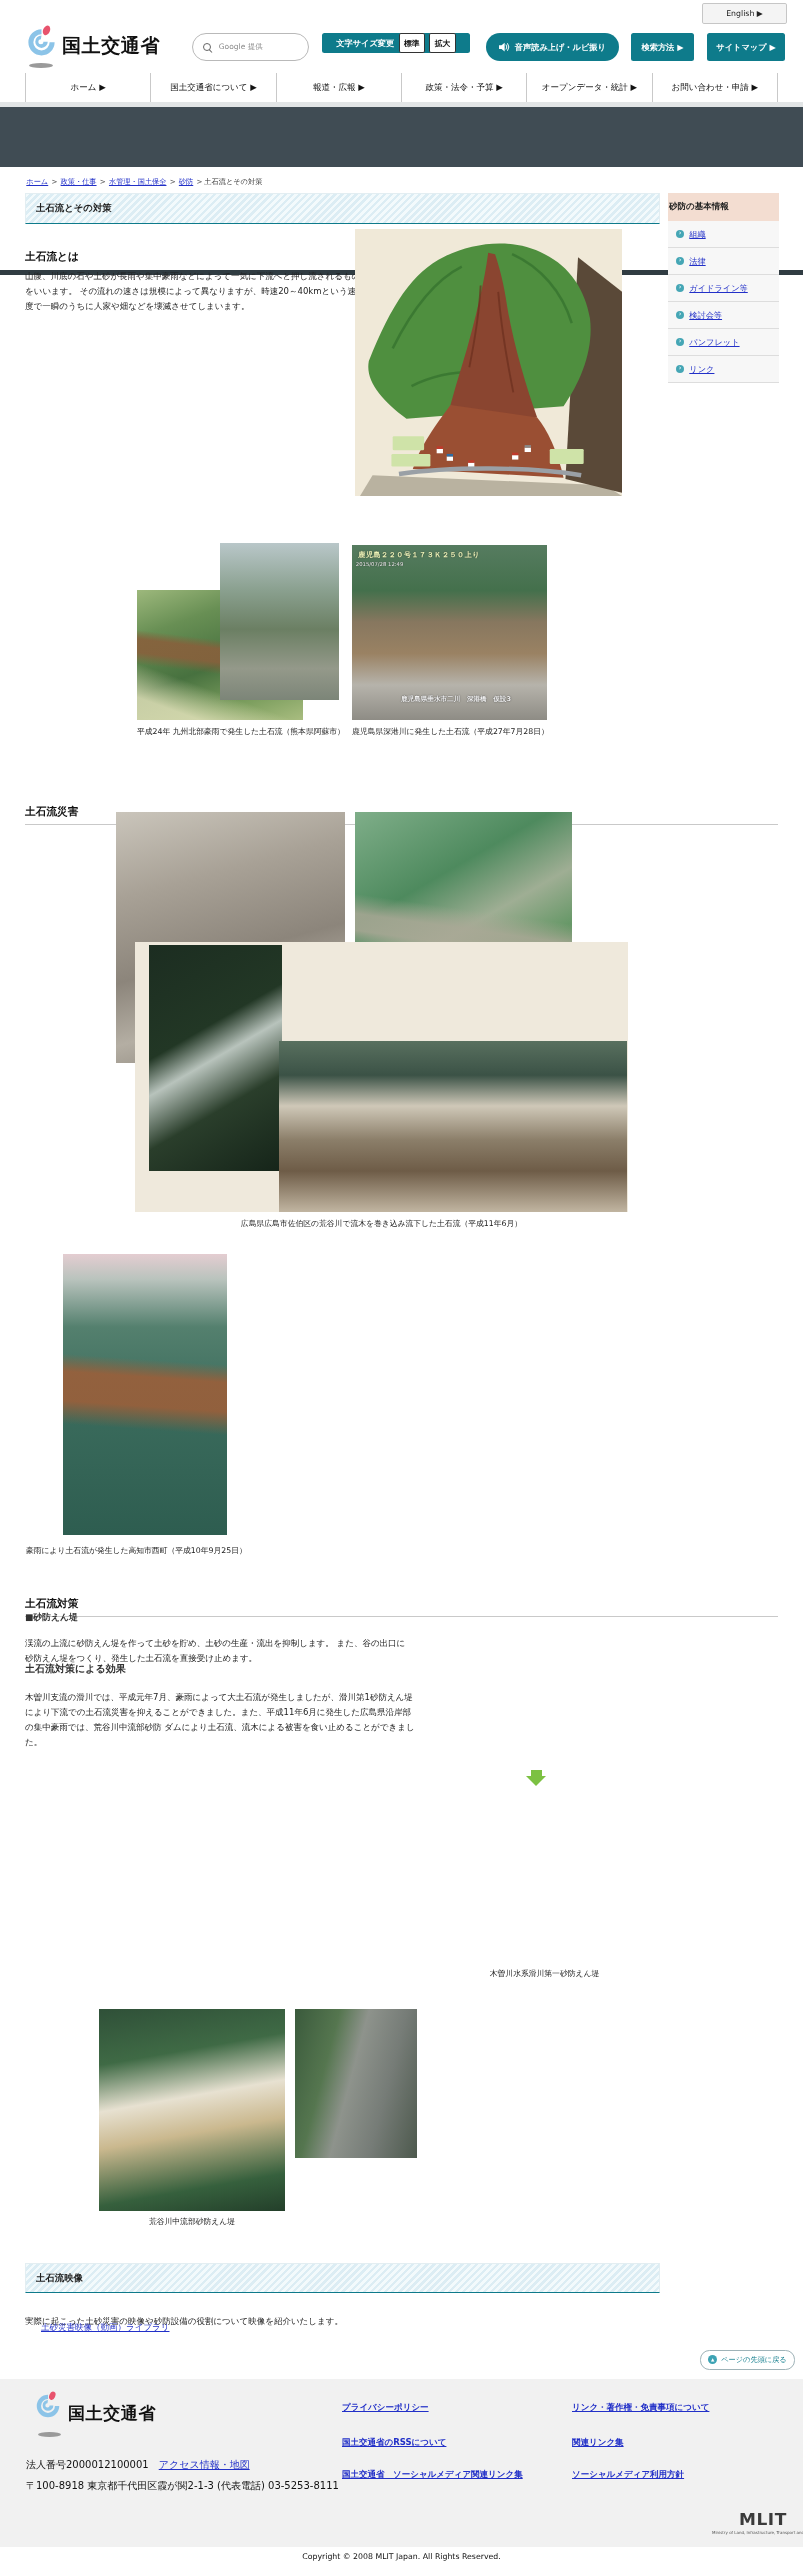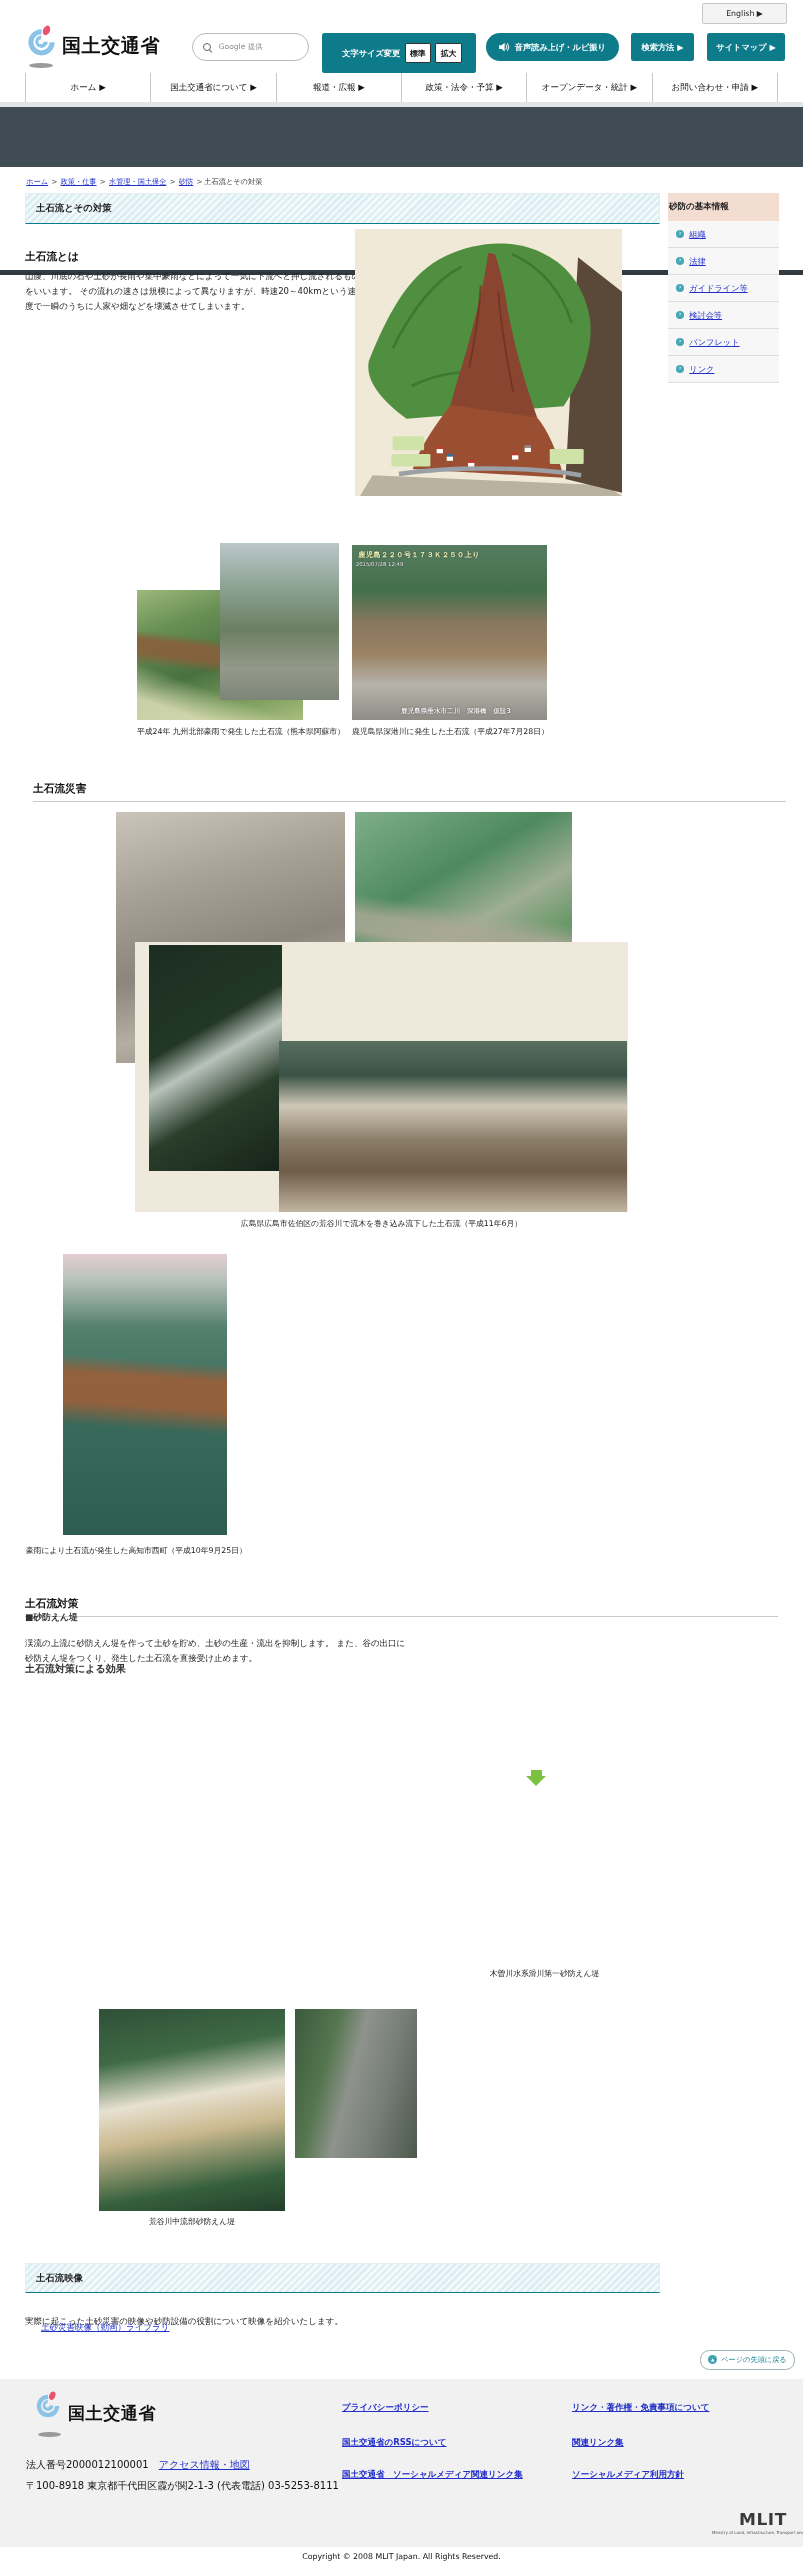--- a/index.html
+++ b/index.html
@@ -10,21 +10,21 @@
   .btn-teal{position:absolute;background:#0e7b8b;color:#fff;border-radius:2.5px;display:flex;align-items:center;justify-content:center;font-size:8.2px;font-weight:bold;gap:4.4px;}
   
   #hdr-english{left:702px;top:3.1px;width:83px;height:19px;background:#f4f4f4;border:0.6px solid #c6c6c6;border-radius:1.9px;display:flex;align-items:center;justify-content:center;font-size:7.8px;color:#222;cursor:pointer;}
   #logo-mark{left:24px;top:24px;}
   #logo-shadow{left:29px;top:63px;width:24px;height:5px;background:#9a9a9a;border-radius:50%;}
   #logo-text{left:62px;top:33px;font-size:19px;font-weight:bold;color:#111;letter-spacing:0.6px;}
   #search-pill{left:192px;top:33px;width:117px;height:28px;border:1.3px solid #b9b9b9;border-radius:15px;background:#fff;display:flex;align-items:center;padding-left:10px;box-sizing:border-box;gap:7.5px;cursor:text;}
   .mag{display:inline-block;width:6.3px;height:6.3px;border:1.3px solid #666;border-radius:50%;position:relative;}
   .mag::after{content:"";position:absolute;width:1.3px;height:3.8px;background:#666;left:5.6px;top:5px;transform:rotate(-45deg);}
   #search-ph{font-size:7.5px;color:#888;}
-  #fontsize-group{left:322px;top:33px;width:148px;height:40px;padding-left:6px;}
+  #fontsize-group{left:322px;top:33px;width:148px;height:20px;}
   .mini-btn{background:#fff;color:#111;border:0.6px solid #333;border-radius:1.9px;font-size:7.8px;font-weight:bold;padding:3.1px 4.4px;cursor:pointer;}
   #tts-btn{left:486px;top:33px;width:133px;height:28px;cursor:pointer;border-radius:14px;}
   #searchmethod-btn{left:631px;top:33px;width:63px;height:28px;cursor:pointer;}
   #sitemap-btn{left:707px;top:33px;width:78px;height:28px;cursor:pointer;}
   
   #navbar{left:25px;top:73px;width:753px;height:29px;display:flex;}
   .nav-item{flex:1;display:flex;align-items:center;justify-content:center;font-size:8.5px;color:#111;border-left:0.6px solid #c9c9c9;cursor:pointer;}
   .nav-item:last-child{border-right:0.6px solid #c9c9c9;}
   #gray-strip{left:0;top:102px;width:803px;height:5.6px;background:#e2e5e6;}
   #banner{left:0;top:107px;width:803px;height:60px;background:#404c54;}
@@ -51,24 +51,24 @@
   #sec-about-h{left:25px;top:241px;}
   #sec-about-p{left:25px;top:260px;width:336px;}
   #illustration{left:355px;top:229px;}
   
   .photo{position:absolute;}
   #g1-aerial{left:137px;top:590px;width:166px;height:130px;background:linear-gradient(20deg,rgba(230,228,190,.8) 0 12%,transparent 30%),linear-gradient(187deg,transparent 40%,rgba(136,96,60,.9) 46% 55%,transparent 63%),linear-gradient(160deg,#9db87c 0%,#688f54 25%,#47713f 55%,#7c9e5e 80%,#a9bd80 100%);}
   #g1-inset{left:220px;top:543px;width:119px;height:157px;background:linear-gradient(180deg,#b9c7c9 0%,#8aa08f 30%,#6b7f63 55%,#94998a 80%,#7c8578 100%);}
   #g1-cctv{left:352px;top:545px;width:195px;height:175px;background:linear-gradient(180deg,#567c60 0%,#44704c 26%,#87775f 44%,#9a8263 62%,#b6b3ab 80%,#8e8c85 100%);}
   .cctv-line1{position:absolute;left:6.3px;top:5px;font-size:7px;color:#eef6b8;letter-spacing:0.6px;font-weight:bold;text-shadow:0 0 1.3px #333;}
   .cctv-ts{position:absolute;left:3.8px;top:16.3px;font-size:5.3px;color:#e8e8e8;text-shadow:0 0 1.3px #333;}
-  .cctv-line2{position:absolute;left:0;right:0;bottom:4px;text-align:center;font-size:6.6px;color:#f2f2f2;font-weight:bold;text-shadow:0 0 1.3px #222;padding-left:13px;}
+  .cctv-line2{position:absolute;left:0;right:0;bottom:16px;text-align:center;font-size:6.6px;color:#f2f2f2;font-weight:bold;text-shadow:0 0 1.3px #222;padding-left:13px;}
   #g1-cap1{left:137px;top:726px;}
   #g1-cap2{left:352px;top:726px;}
-  #sec2-h{left:25px;top:773px;width:753px;margin-left:8px;}
+  #sec2-h{left:25px;top:796px;width:753px;}
   #d-photo1{left:116px;top:812px;width:229px;height:251px;background:linear-gradient(165deg,#cac5bb 0%,#a8a196 28%,#8c857b 55%,#b4aea3 75%,#7d776d 100%);}
   #d-photo2{left:355px;top:812px;width:217px;height:250px;background:linear-gradient(8deg,transparent 42%,rgba(170,168,150,.85) 47% 53%,transparent 60%),linear-gradient(150deg,#7fae89 0%,#4e8a5e 30%,#9fae94 48%,#539058 68%,#2e7343 100%);}
   #d-cap1{left:116px;top:1072px;width:229px;text-align:center;}
   #d-cap2{left:355px;top:1072px;width:217px;text-align:center;}
   #composite{left:135px;top:942px;width:493px;height:270px;background:#efe9dc;}
   #comp-dark{left:14.4px;top:3.1px;width:133px;height:226px;background:linear-gradient(150deg,#1c2d21 0%,#223725 38%,#b8c3bc 50%,#2a3e2b 68%,#152419 100%);}
   #comp-houses{left:144px;top:99px;width:348px;height:171px;background:linear-gradient(180deg,#59705f 0%,#3b5246 20%,#cfc8b8 38%,#8b7e69 58%,#6e5c47 76%,#c1b5a1 100%);}
   #d-cap3{left:135px;top:1218px;width:493px;text-align:center;}
   #kochi{left:63px;top:1254px;width:164px;height:281px;background:linear-gradient(184deg,transparent 38%,rgba(155,95,58,.9) 44% 54%,transparent 62%),linear-gradient(180deg,#e4cdd1 0%,#b9c3bd 9%,#54806e 26%,#3a6b5c 55%,#2e5d50 100%);}
   #d-cap4{left:26px;top:1545px;}
@@ -254,20 +254,21 @@
   </div>
   <div class="abs caption" id="d-cap3">広島県広島市佐伯区の荒谷川で流木を巻き込み流下した土石流（平成11年6月）</div>
 
   <div class="photo" id="kochi"></div>
   <div class="abs caption" id="d-cap4">豪雨により土石流が発生した高知市西町（平成10年9月25日）</div>
 
   <h2 class="abs h2 h2-rule" id="sec3-h">土石流対策</h2>
   <div class="abs" id="m-sub1">■砂防えん堤</div>
   <p class="abs para" id="m-p1">渓流の上流に砂防えん堤を作って土砂を貯め、土砂の生産・流出を抑制します。 また、谷の出口に砂防えん堤をつくり、発生した土石流を直接受け止めます。</p>
   <div class="abs" id="m-sub2">土石流対策による効果</div>
+  <p class="abs para" id="m-p2">木曽川支流の滑川では、平成元年7月、豪雨によって大土石流が発生しましたが、滑川第1砂防えん堤により下流での土石流災害を抑えることができました。また、平成11年6月に発生した広島県沿岸部の集中豪雨では、荒谷川中流部砂防 ダムにより土石流、流木による被害を食い止めることができました。</p>
 
   <div class="abs" id="arrow">
       <span class="stem"></span>
       <span class="head"></span>
     </div>
   <div class="abs caption" id="m-cap-dam">木曽川水系滑川第一砂防えん堤</div>
 
   <div class="photo" id="aratani"></div>
   <div class="photo" id="damclose"></div>
   <div class="abs caption" id="m-cap-aratani">荒谷川中流部砂防えん堤</div>

